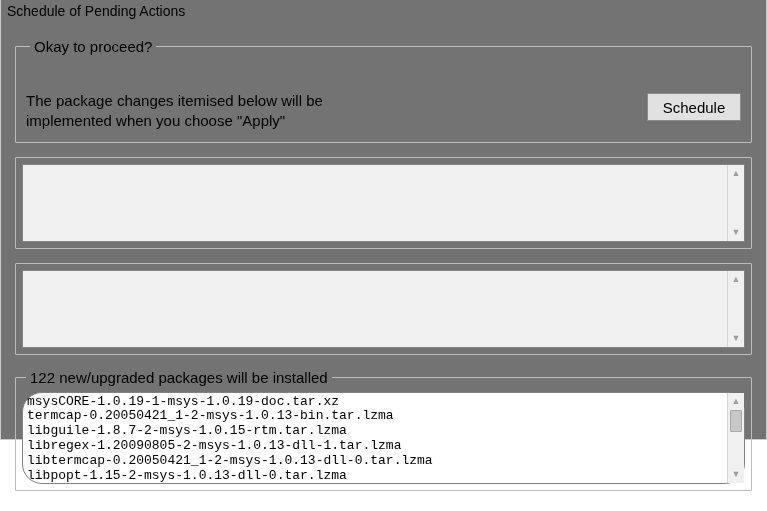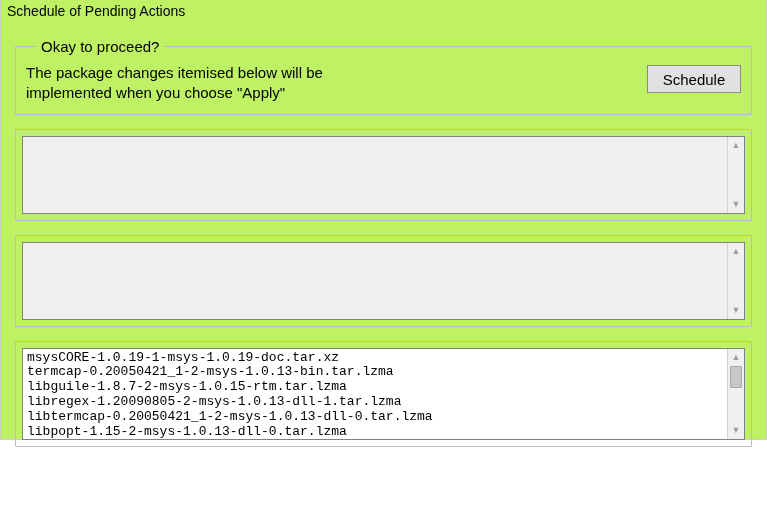--- a/index.html
+++ b/index.html
@@ -10,48 +10,49 @@
     color: #000;
     width: 767px;
     height: 511px;
     overflow: hidden;
   }
   .window {
     border: 1px solid #ccc;
     border-top: none;
     width: 767px;
     height: 440px;
-    background: #bef264;
+    background: #737373;
   }
   .titlebar {
     padding: 3px 6px 5px 6px;
     font-size: 14px;
     color: #000;
   }
   .content {
     padding: 0 14px 10px 14px;
   }
   fieldset.groupbox {
     border: 1px solid #bcbcbc;
     border-radius: 1px;
     margin-top: 14px;
     padding: 8px 10px 10px 10px;
     position: relative;
   }
   fieldset.groupbox > legend {
     padding: 0 4px;
     font-size: 15px;
     color: #000;
-    margin-left: 11px;
+    margin-left: 4px;
   }
   .proceed-row {
     display: flex;
     align-items: flex-start;
     justify-content: space-between;
     gap: 12px;
+    margin-top: 28px;
   }
   .proceed-text {
     font-size: 15px;
     line-height: 1.35;
     max-width: 380px;
   }
   .button-row {
     display: flex;
     gap: 12px;
     align-items: center;
@@ -79,21 +80,21 @@
     padding: 0 2px;
   }
   .listwrap {
     position: relative;
     border: 1px solid #828282;
     background: #f0f0f0;
     height: 78px;
     display: flex;
   }
   .listwrap.tall { height: 78px; }
-  .listwrap.install { height: 92px; background: #fff; }
+  .listwrap.install { height: 92px; background: #fff; border-radius: 20px; }
   .listarea {
     flex: 1;
     overflow: hidden;
     padding: 2px 4px;
     font-family: "Courier New", monospace;
     font-size: 13px;
     line-height: 1.15;
     white-space: pre;
     color: #000;
   }
@@ -169,20 +170,21 @@
         <div class="listarea" id="upgraded-items"></div>
         <div class="scrollbar">
           <div class="sb-arrow">▲</div>
           <div class="sb-track"></div>
           <div class="sb-arrow">▼</div>
         </div>
       </div>
     </fieldset>
 
     <fieldset class="groupbox listgroup">
+      <legend>122 new/upgraded packages will be installed</legend>
       <div class="listwrap install">
         <div class="listarea" id="installed-items">msysCORE-1.0.19-1-msys-1.0.19-doc.tar.xz
 termcap-0.20050421_1-2-msys-1.0.13-bin.tar.lzma
 libguile-1.8.7-2-msys-1.0.15-rtm.tar.lzma
 libregex-1.20090805-2-msys-1.0.13-dll-1.tar.lzma
 libtermcap-0.20050421_1-2-msys-1.0.13-dll-0.tar.lzma
 libpopt-1.15-2-msys-1.0.13-dll-0.tar.lzma</div>
         <div class="scrollbar">
           <div class="sb-arrow">▲</div>
           <div class="sb-track">

